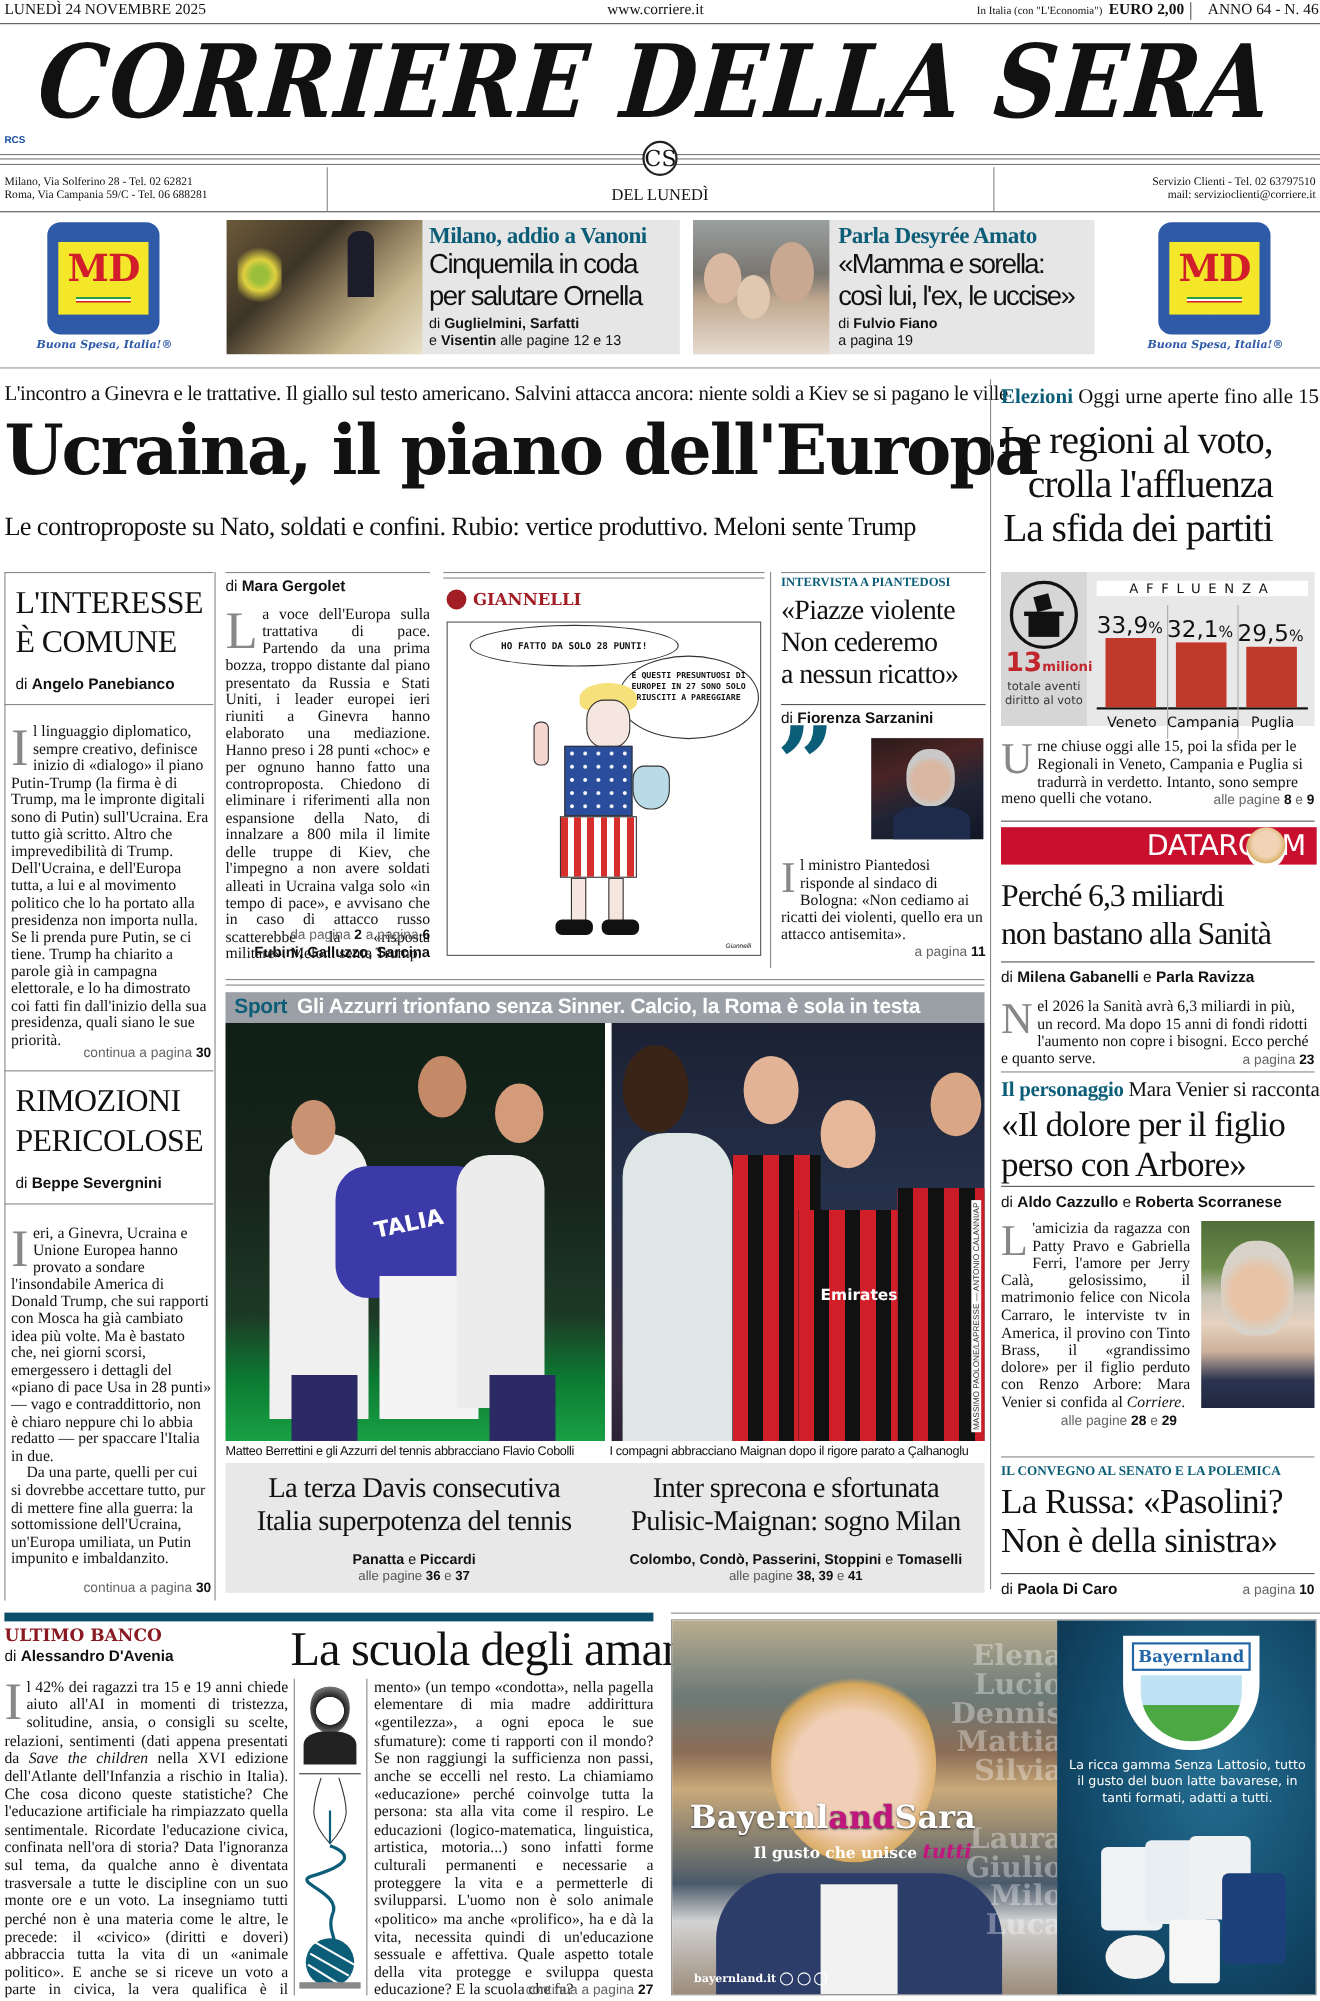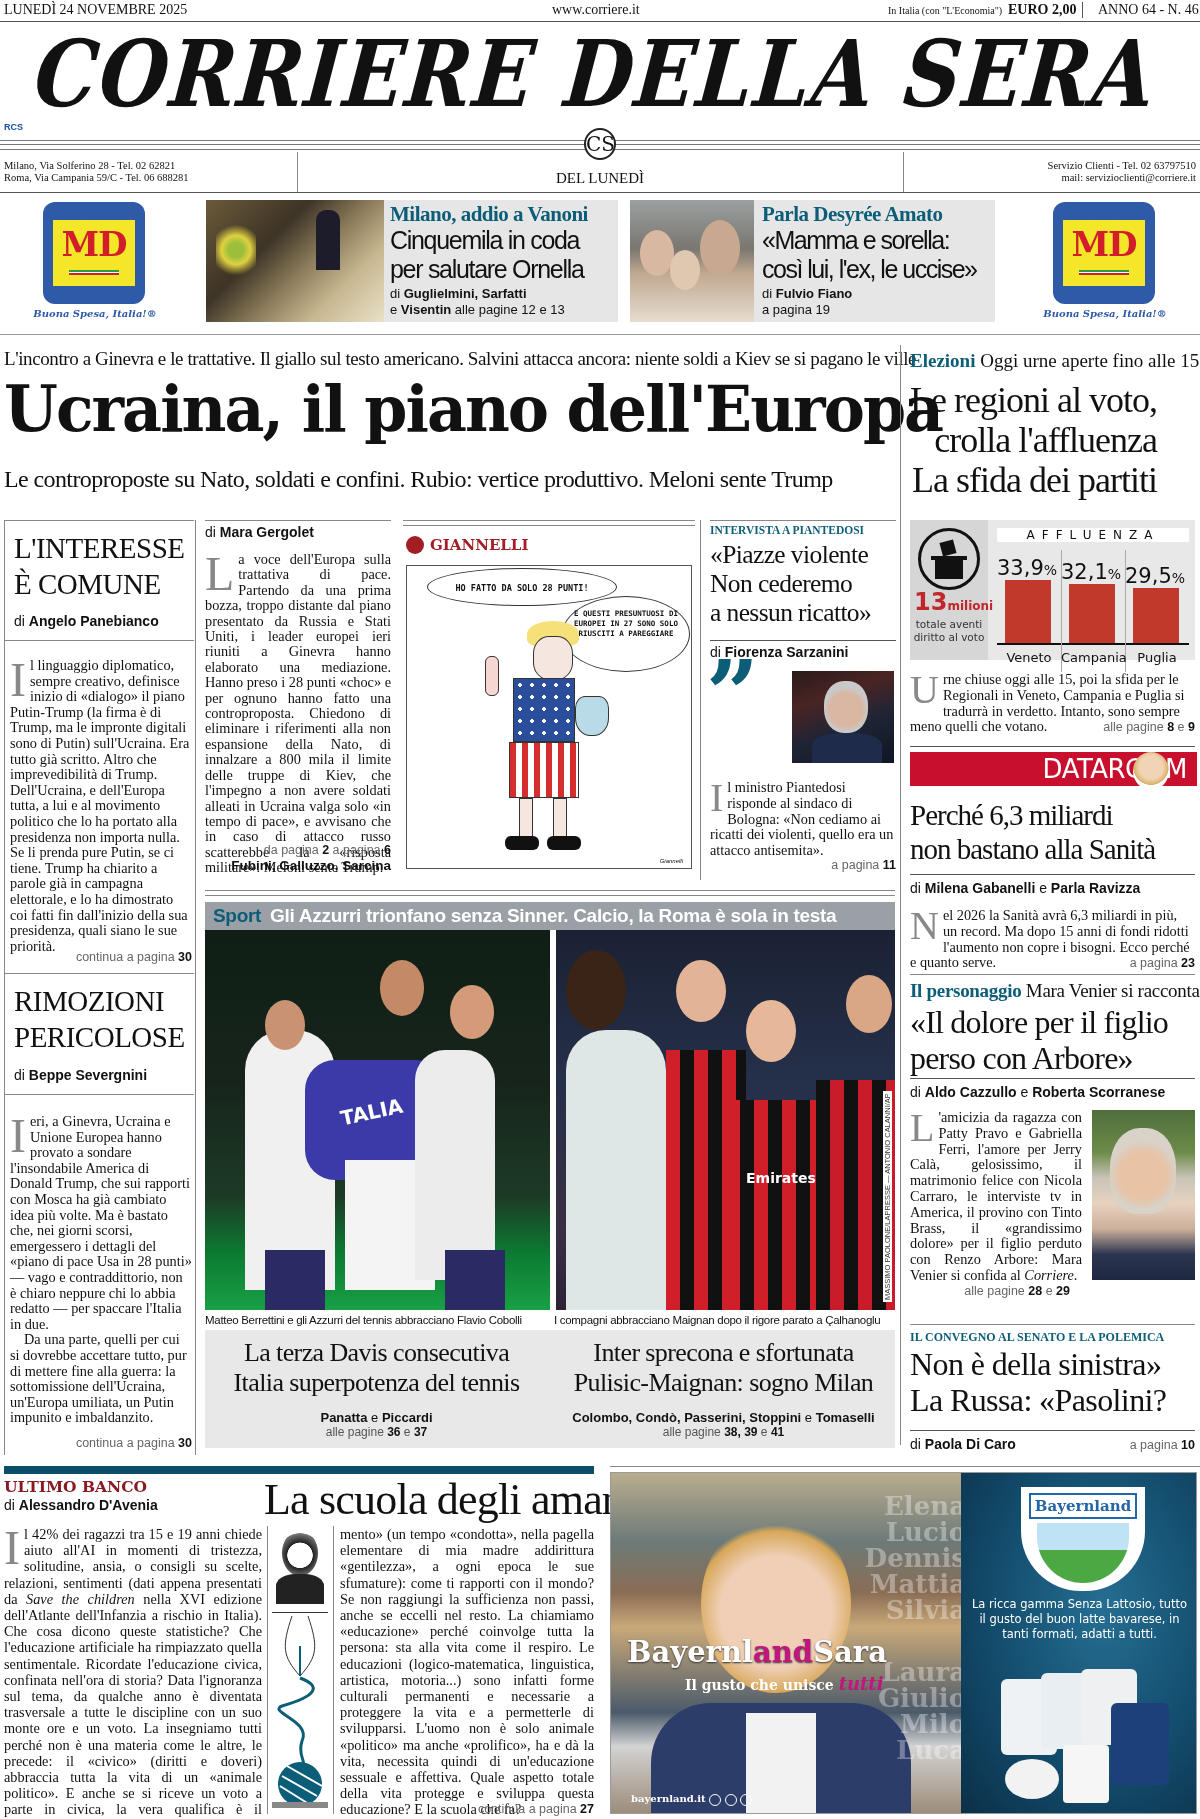--- a/index.html
+++ b/index.html
@@ -259,22 +259,22 @@
 <div class="abs" style="left:1092px;top:1110px;width:103px;height:170px;background:linear-gradient(180deg,#4f6e3a 0%,#6d8b4a 25%,#c9c4b8 40%,#e7d2bf 55%,#cbb09a 70%,#2c3550 85%,#1f2740 100%)">
   <div class="abs" style="left:18px;top:18px;width:66px;height:86px;border-radius:45% 45% 40% 40%;background:radial-gradient(circle at 50% 55%,#e8c3a6 40%,#d8d2c8 60%)"></div>
 </div>
 <div class="abs pageref" style="left:910px;top:1284px;width:160px">
   <span>alle pagine</span> <b>28</b> <span>e</span> <b>29</b>
 </div>
 
 <div class="hr" style="left:910px;top:1324px;width:285px"></div>
 <div class="abs teal" style="left:910px;top:1330px;font-family:'Liberation Serif',serif;font-weight:700;font-size:12px;white-space:nowrap">IL CONVEGNO AL SENATO E LA POLEMICA</div>
 <div class="abs" style="left:910px;top:1346px;font-family:'Liberation Serif',serif;font-size:32px;line-height:36px;letter-spacing:-0.6px;white-space:nowrap">
+  <div>La Russa: «Pasolini?</div>
   <div>Non è della sinistra»</div>
-  <div>La Russa: «Pasolini?</div>
 </div>
 <div class="hr" style="left:910px;top:1430px;width:285px;background:#555"></div>
 <div class="abs byline" style="left:910px;top:1436px">
   <span>di</span> <b>Paola Di Caro</b>
 </div>
 <div class="abs pageref" style="left:1080px;top:1438px;width:115px">
   <span>a pagina</span> <b>10</b>
 </div>
 
 <div class="vr" style="left:4px;top:520px;height:935px"></div>

